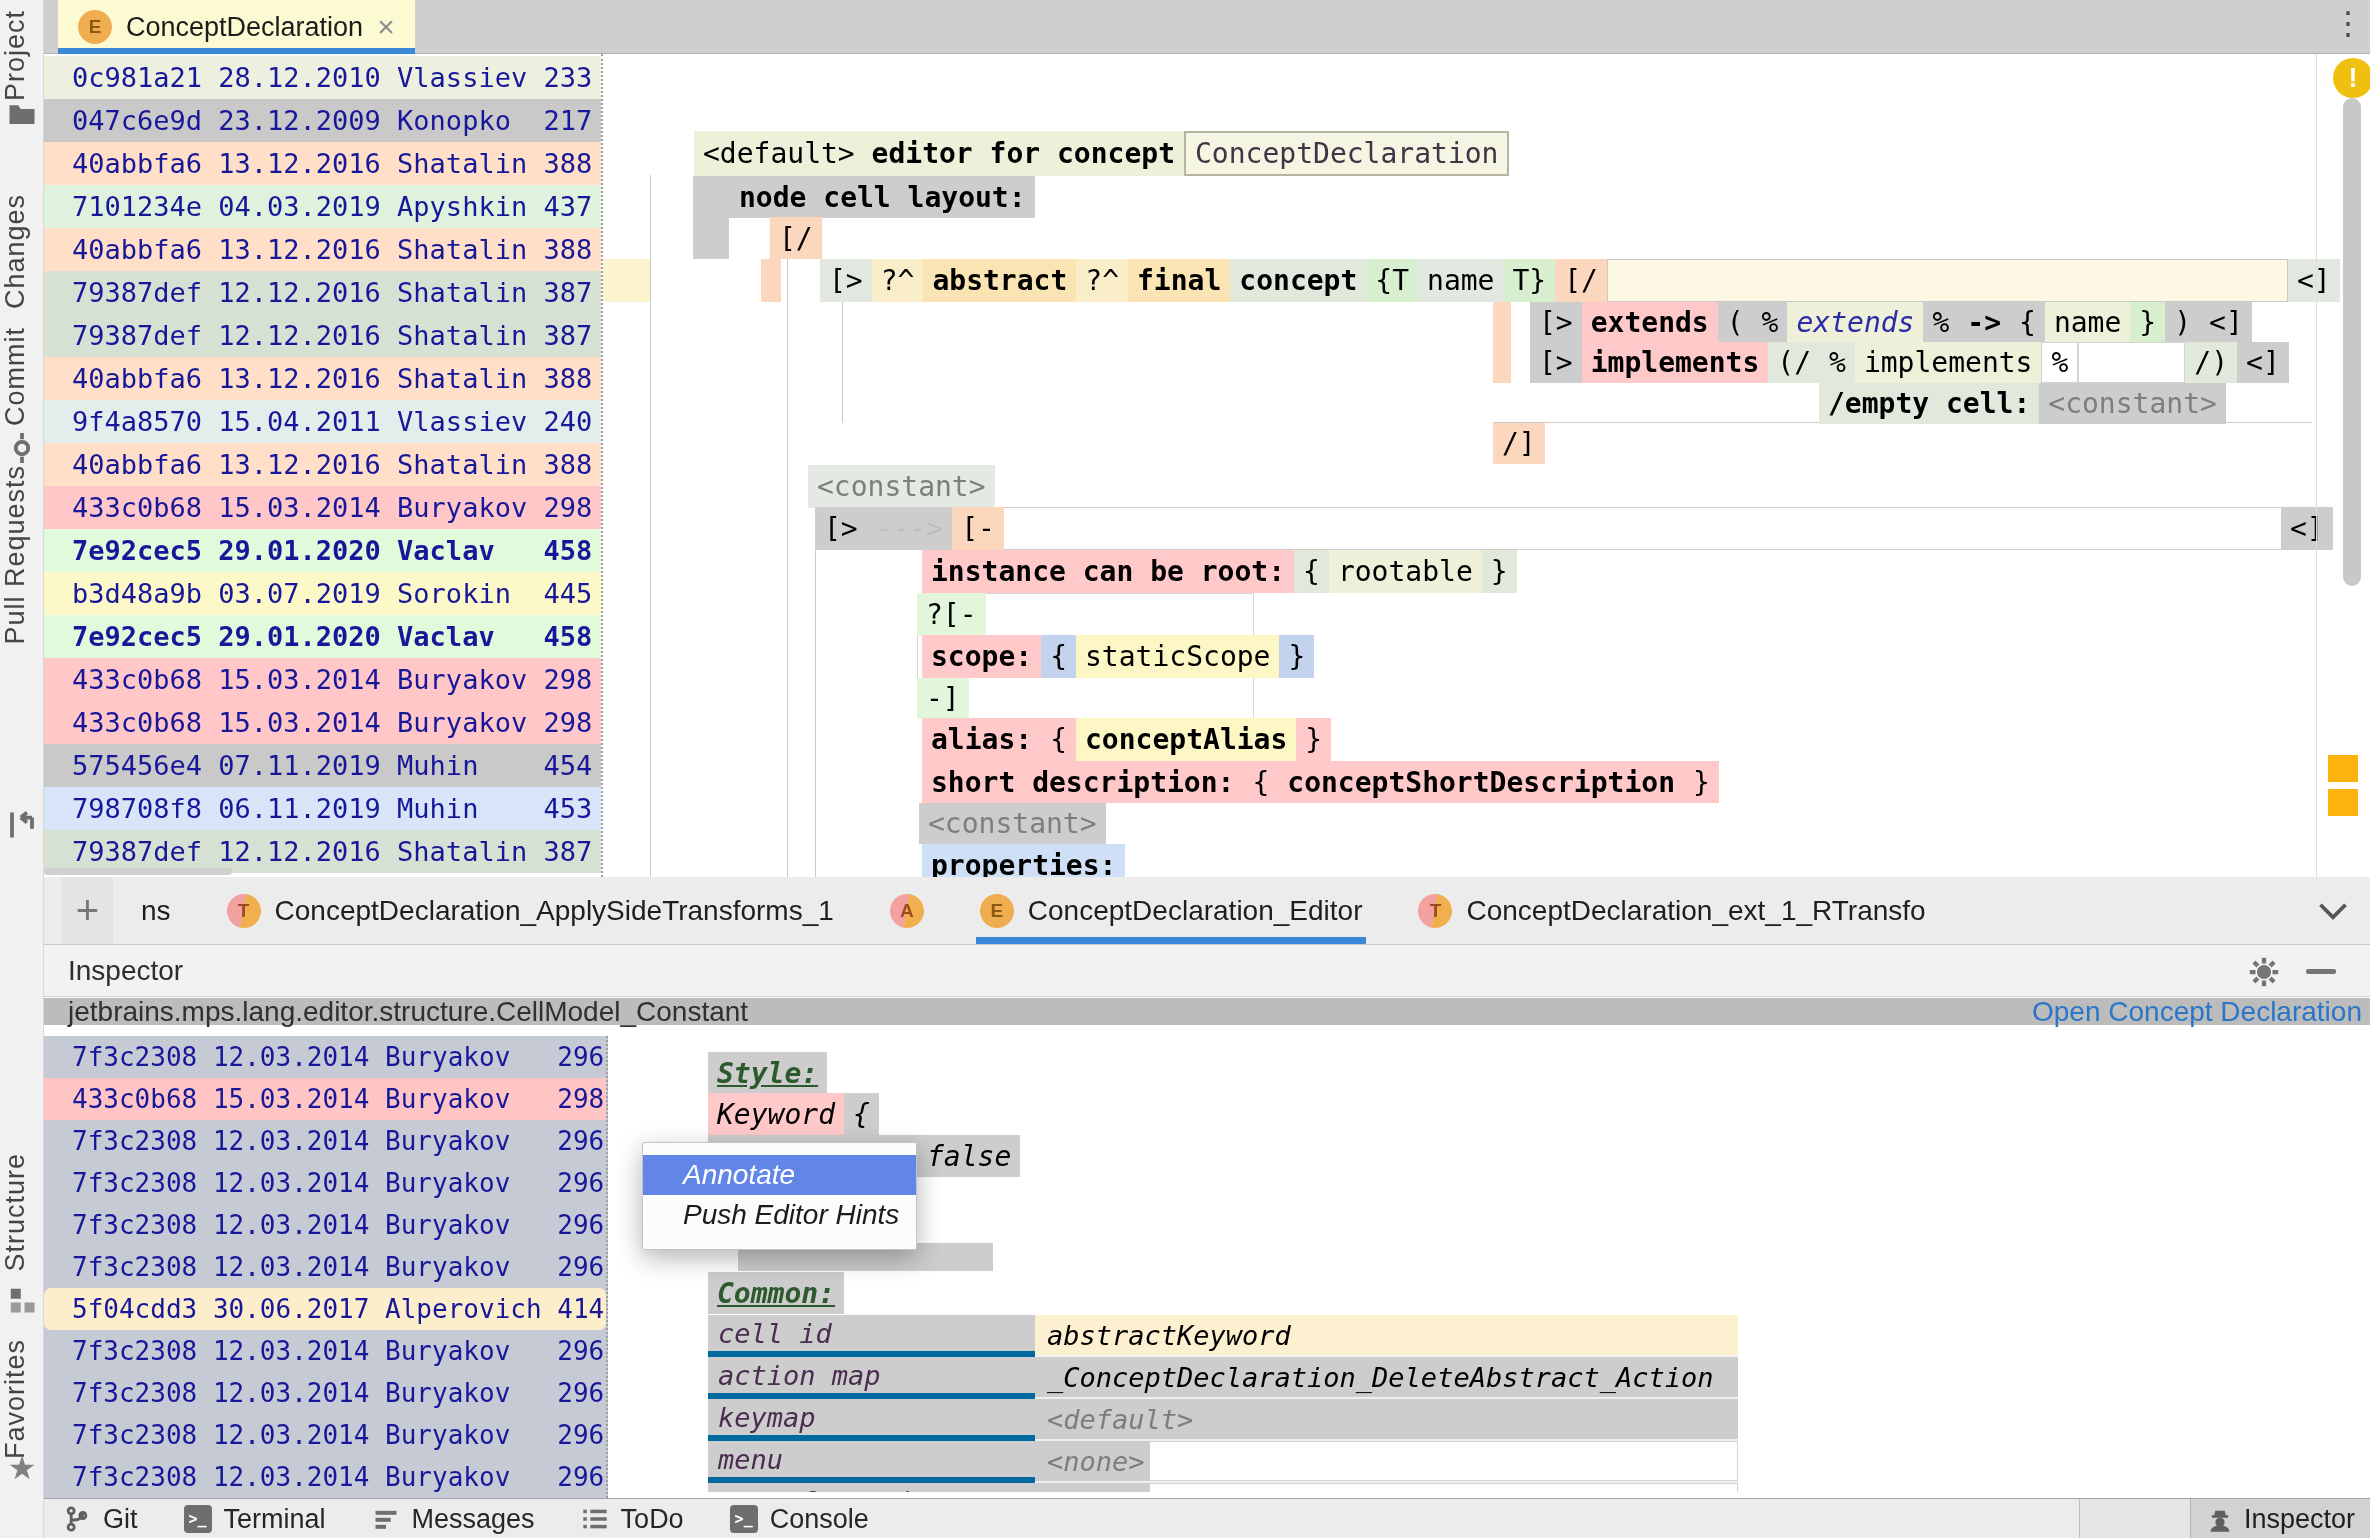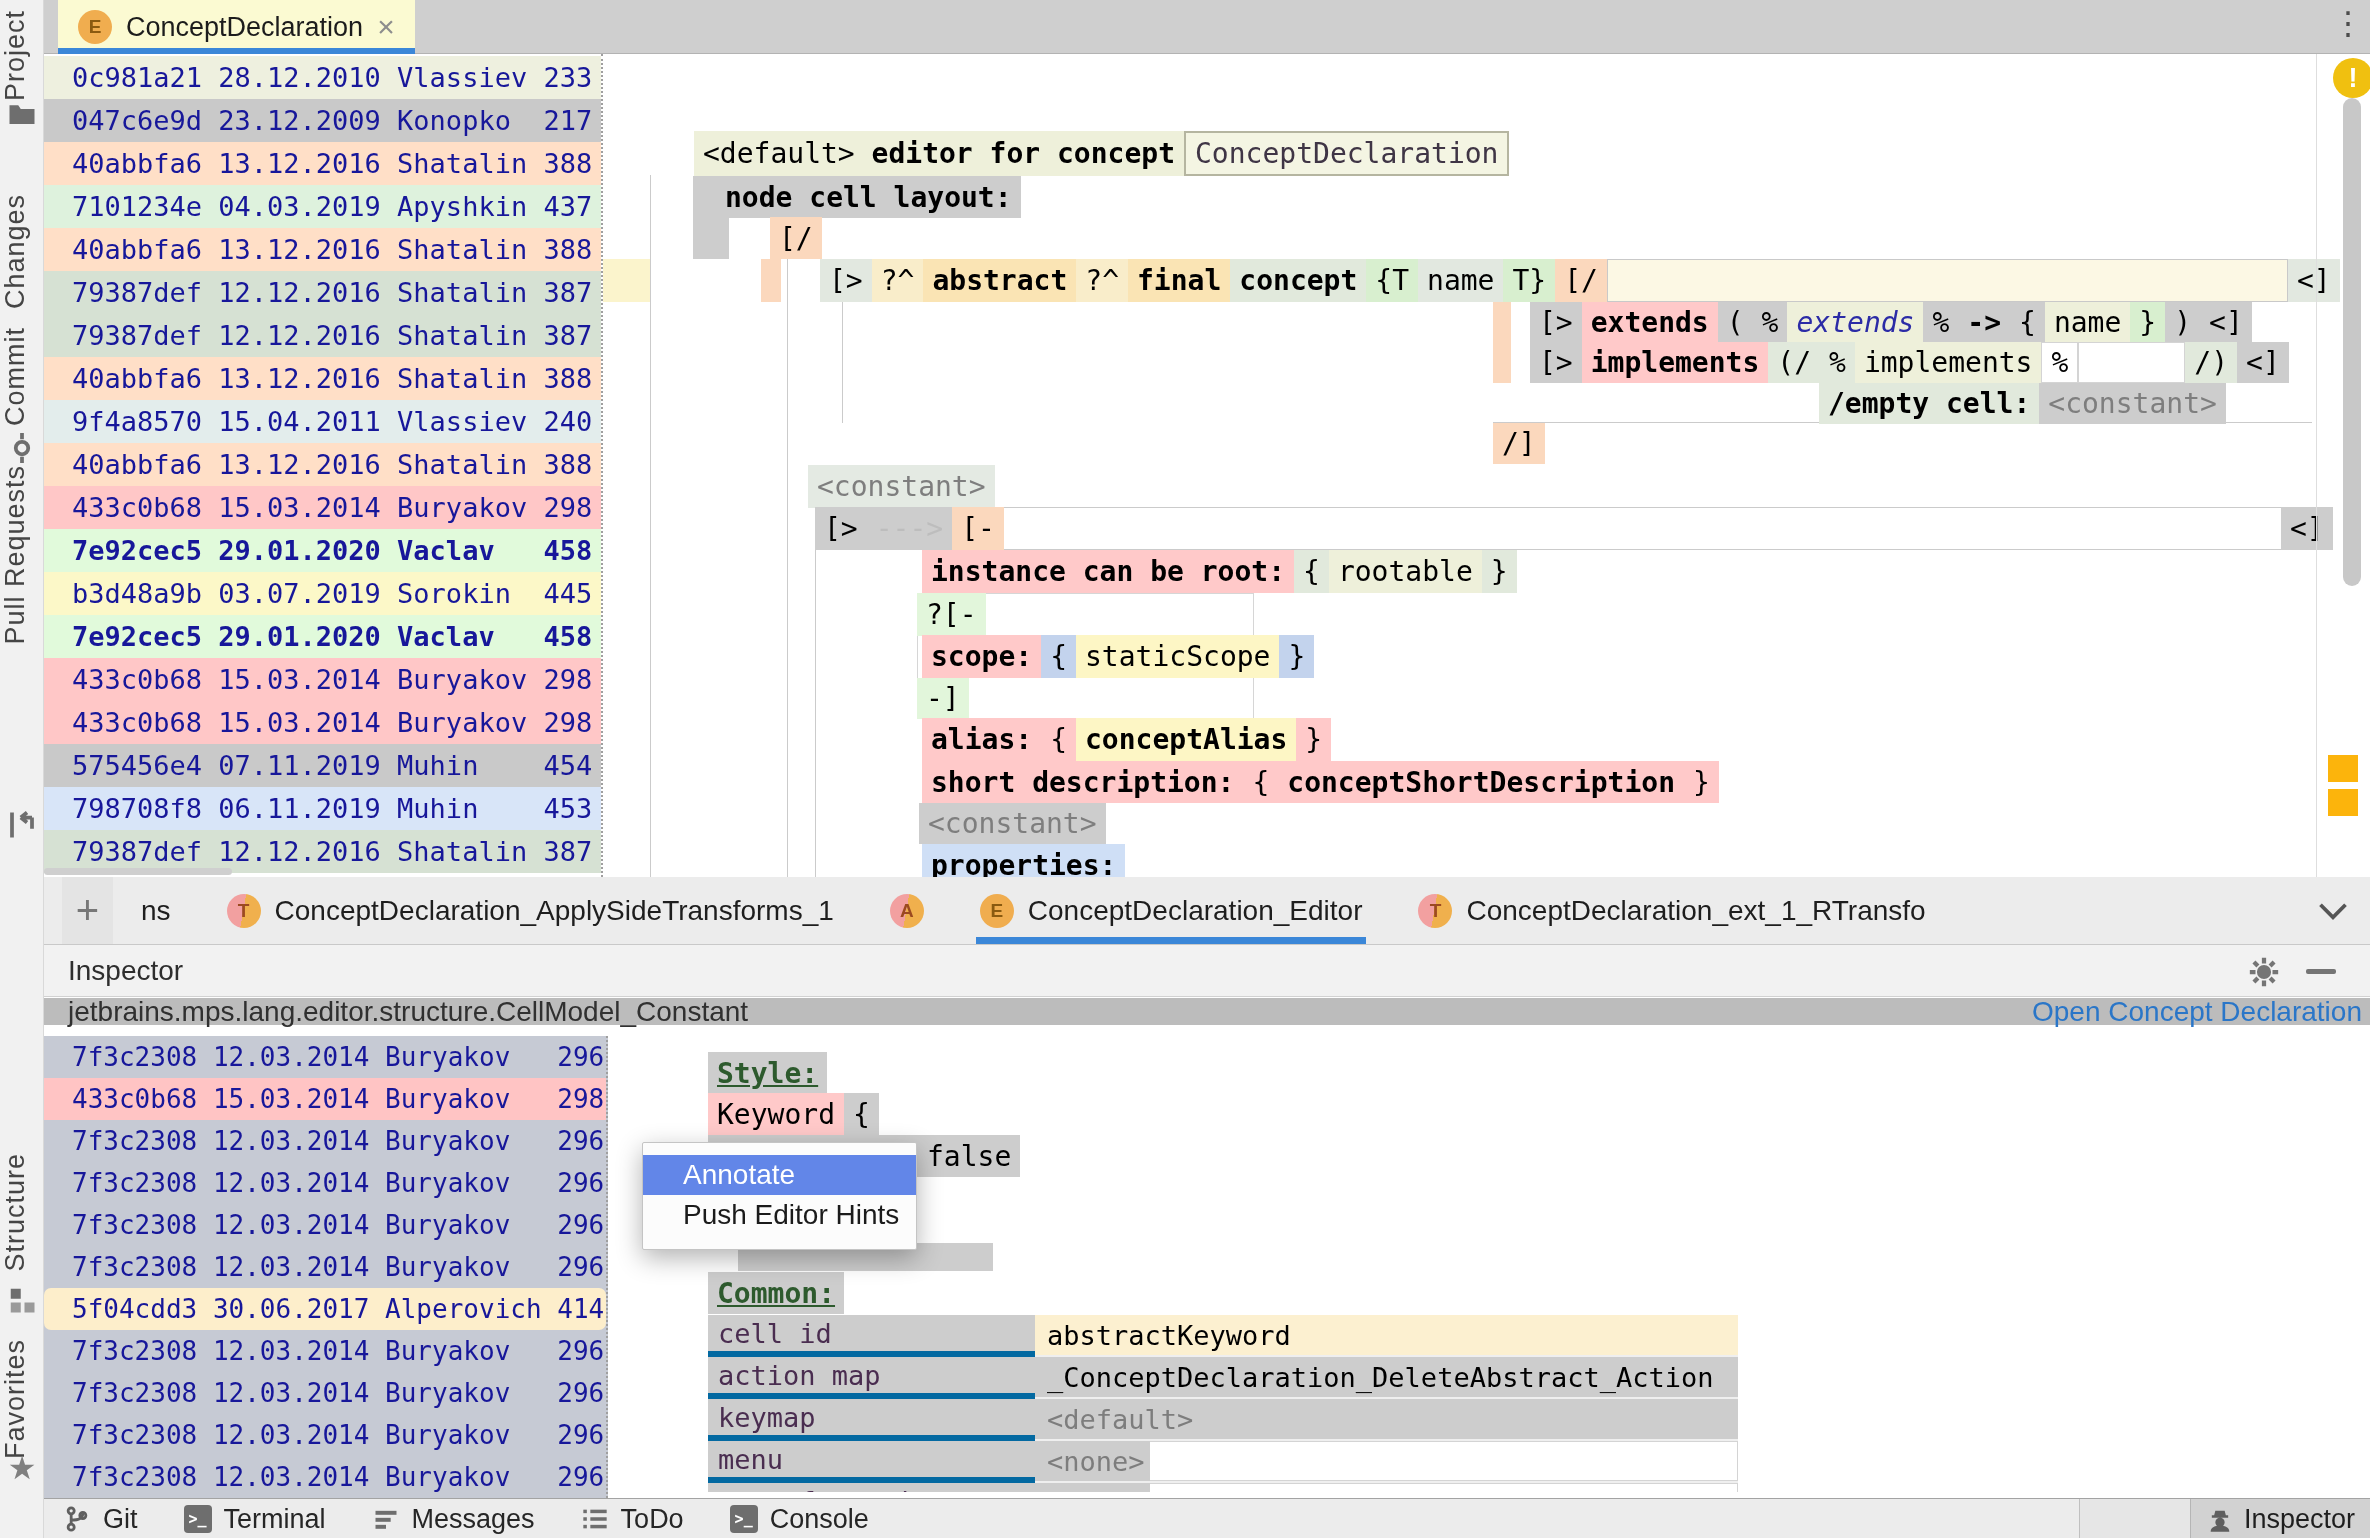--- a/index.html
+++ b/index.html
@@ -49,21 +49,21 @@
   .ol{background:#eef0da}.sg{background:#e1e9dc}
   .gn{background:#d8efcf}.gg{background:#e2e8e0}
   .ggt{background:#e4eae3;color:#7e7e7e}
   .cr{background:#fcf8e4;border:1px solid #c9c9c9}
   .by{background:#fdf6c5}.bl{background:#cfdff6}.bb{background:#c3d3ed}
   .pg{background:#e2f6db}
   .wh{background:#fff;border:1px solid #d4d4d4}
   .nb{background:transparent}
   .arrow{color:#bdbdbd}
   .ref{color:#2b2ba6;font-style:italic}
-  .ind{padding-left:32px}
+  .ind{padding-left:46px}
   .box{border:2px solid #b5b5a0;background:#f4f5e3;color:#3f3545;}
   .sect{font-weight:bold;text-decoration:underline;color:#2d5a2d;}
   .frame{position:absolute;}
   #line-hl{position:absolute;left:0;top:205px;width:47px;height:43px;background:#fbf4cc;}
   #warn-badge{position:absolute;left:1730px;top:4px;width:40px;height:40px;border-radius:50%;background:var(--warn);
     color:#fff;font-weight:bold;font-size:27px;display:flex;align-items:center;justify-content:center;}
   #ed-vsep{position:absolute;left:1713px;top:0;bottom:0;width:1px;background:#dedede;}
   #ed-thumb{position:absolute;left:1740px;top:44px;width:18px;height:488px;background:#c8c8c8;border-radius:9px;}
   .stripe-mark{position:absolute;left:1725px;width:30px;height:27px;background:var(--stripe);}
 
@@ -80,21 +80,21 @@
   #insp-title{position:absolute;left:24px;top:0;height:52px;display:flex;align-items:center;font-size:28px;color:#2e2e2e;}
   #gear-btn{position:absolute;right:89px;top:10px;width:34px;height:34px;}
   #minus-btn{position:absolute;right:34px;top:24px;width:30px;height:5px;background:#757575;border-radius:2px;}
   #concept-bar{position:absolute;left:44px;top:998px;right:0;height:27px;background:#bcbcbc;display:flex;align-items:center;}
   #concept-name{margin-left:24px;font-size:28px;color:#303030;}
   #concept-link{position:absolute;right:8px;font-size:28px;color:var(--link);}
 
   #insp-split{position:absolute;left:44px;top:1036px;width:2327px;height:462px;background:#fff;}
   #blame-bottom{position:absolute;left:0;top:0;width:564px;height:462px;background:#c6cad4;border-right:2px dotted #9f9f9f;overflow:hidden;}
   #blame-bottom .bl-row{height:42px;font-size:26px;}
-  #insp-pane{position:absolute;left:564px;top:0;right:0;height:456px;background:#fff;overflow:hidden;}
+  #insp-pane{position:absolute;left:564px;top:0;right:0;height:456px;background:#fff;overflow:hidden;font-style:italic;}
 
   
   #insp-table{position:absolute;left:100px;top:279px;}
   .tr{display:flex;height:42px;}
   .td-label{width:327px;background:#cdcdcd;color:#4a2d50;display:flex;align-items:center;padding:0 10px;
     font-family:"DejaVu Sans Mono",monospace;font-size:27px;border-bottom:6px solid #0369a1;white-space:pre;}
   .td-value{width:703px;display:flex;align-items:center;padding:0 12px;
     font-family:"DejaVu Sans Mono",monospace;font-size:27px;border-bottom:2px solid #efefef;white-space:pre;}
   .v-cream{background:#fcf0d0;color:#000;}
   .v-gray{background:#cdcdcd;color:#000;}

